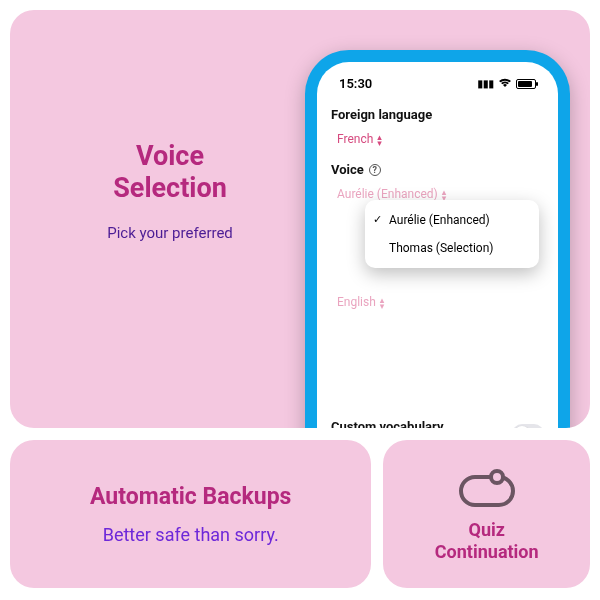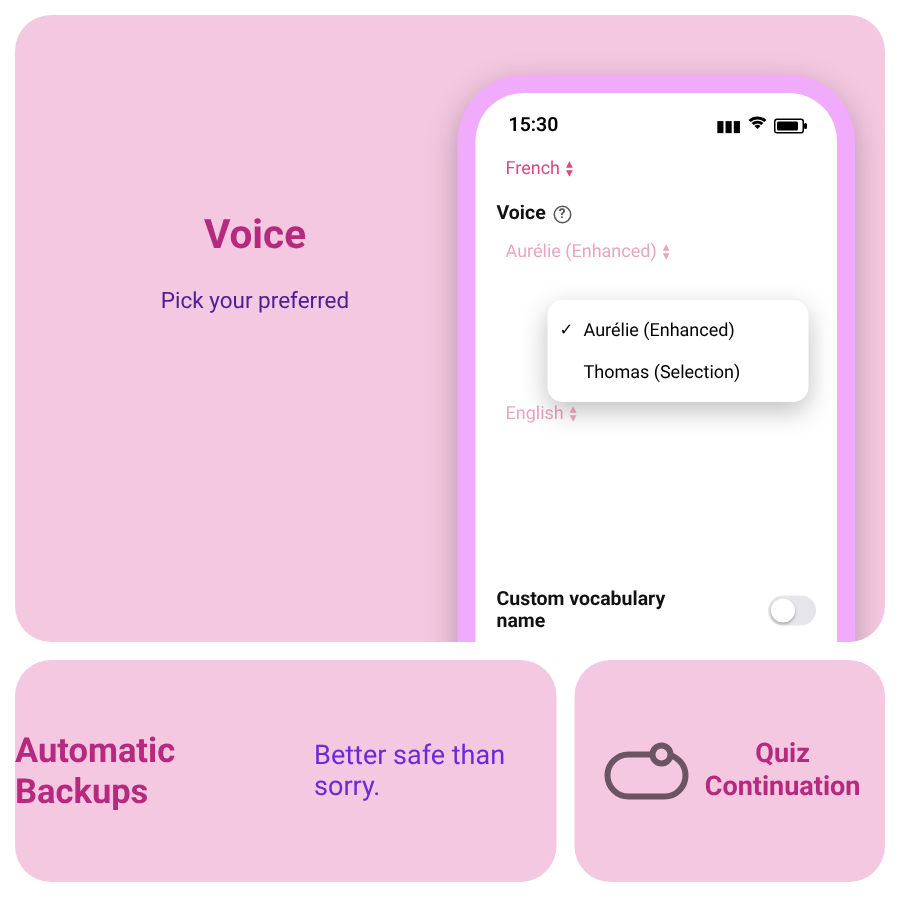--- a/index.html
+++ b/index.html
@@ -42,21 +42,21 @@
     font-size: 15px;
     line-height: 1.4;
     text-align: center;
   }
   .phone {
     position: absolute;
     right: 20px;
     top: 40px;
     width: 265px;
     height: 500px;
-    background: #f0abfc;
+    background: #0ea5e9;
     border-radius: 44px;
     padding: 12px;
     box-shadow: 0 6px 20px rgba(0,0,0,0.25);
   }
   .phone-screen {
     background: #fff;
     width: 100%;
     height: 100%;
     border-radius: 32px;
     overflow: hidden;
@@ -140,58 +140,59 @@
   .custom-sub { color:#aaa; font-size:12px; padding: 6px 0 0 6px; }
 
   .bottom-row {
     display: flex;
     gap: 12px;
     height: 148px;
   }
   .backup-card {
     flex: 1.75;
     display: flex;
-    flex-direction: row;
+    flex-direction: column;
     align-items: center;
     justify-content: center;
     gap: 14px;
   }
   .backup-title {
     color: #b5297e;
     font-size: 23px;
     font-weight: 700;
   }
   .backup-sub {
     color: #6d28d9;
     font-size: 18px;
   }
   .quiz-card {
     flex: 1;
     display: flex;
-    flex-direction: row;
+    flex-direction: column;
     align-items: center;
     justify-content: center;
     gap: 8px;
   }
   .quiz-icon svg { display:block; }
   .quiz-title {
     color: #b5297e;
     font-size: 18px;
     font-weight: 700;
     text-align: center;
     line-height: 1.2;
   }
 </style>
 </head>
 <body>
 
 <div class="card top-card">
   <div class="top-left">
     <div class="title">
       <span>Voice</span><br>
+      <span>Selection</span>
     </div>
     <div class="subtitle">
       <span>Pick your preferred</span><br>
     </div>
   </div>
 
   <div class="phone">
     <div class="phone-screen">
       <div class="status-bar">
         <span>15:30</span>
@@ -199,20 +200,21 @@
           <span class="signal">▮▮▮</span>
           <span>
             <svg width="14" height="10" viewBox="0 0 14 10">
                 <path d="M7 9 L5 7 A3 3 0 0 1 9 7 Z M3 5 A6 6 0 0 1 11 5 L9.5 6.3 A4 4 0 0 0 4.5 6.3 Z M1 3 A9 9 0 0 1 13 3 L11.5 4.3 A7 7 0 0 0 2.5 4.3 Z" fill="#000"></path>
               </svg>
           </span>
           <span class="battery"></span>
         </span>
       </div>
 
+      <div class="section-label">Foreign language</div>
       <div class="pink-select">
         <span>French</span>
         <span class="updown">
             <span>▴</span>
             <span>▾</span>
           </span>
       </div>
 
       <div class="section-label voice-row">
         <span>Voice</span>

